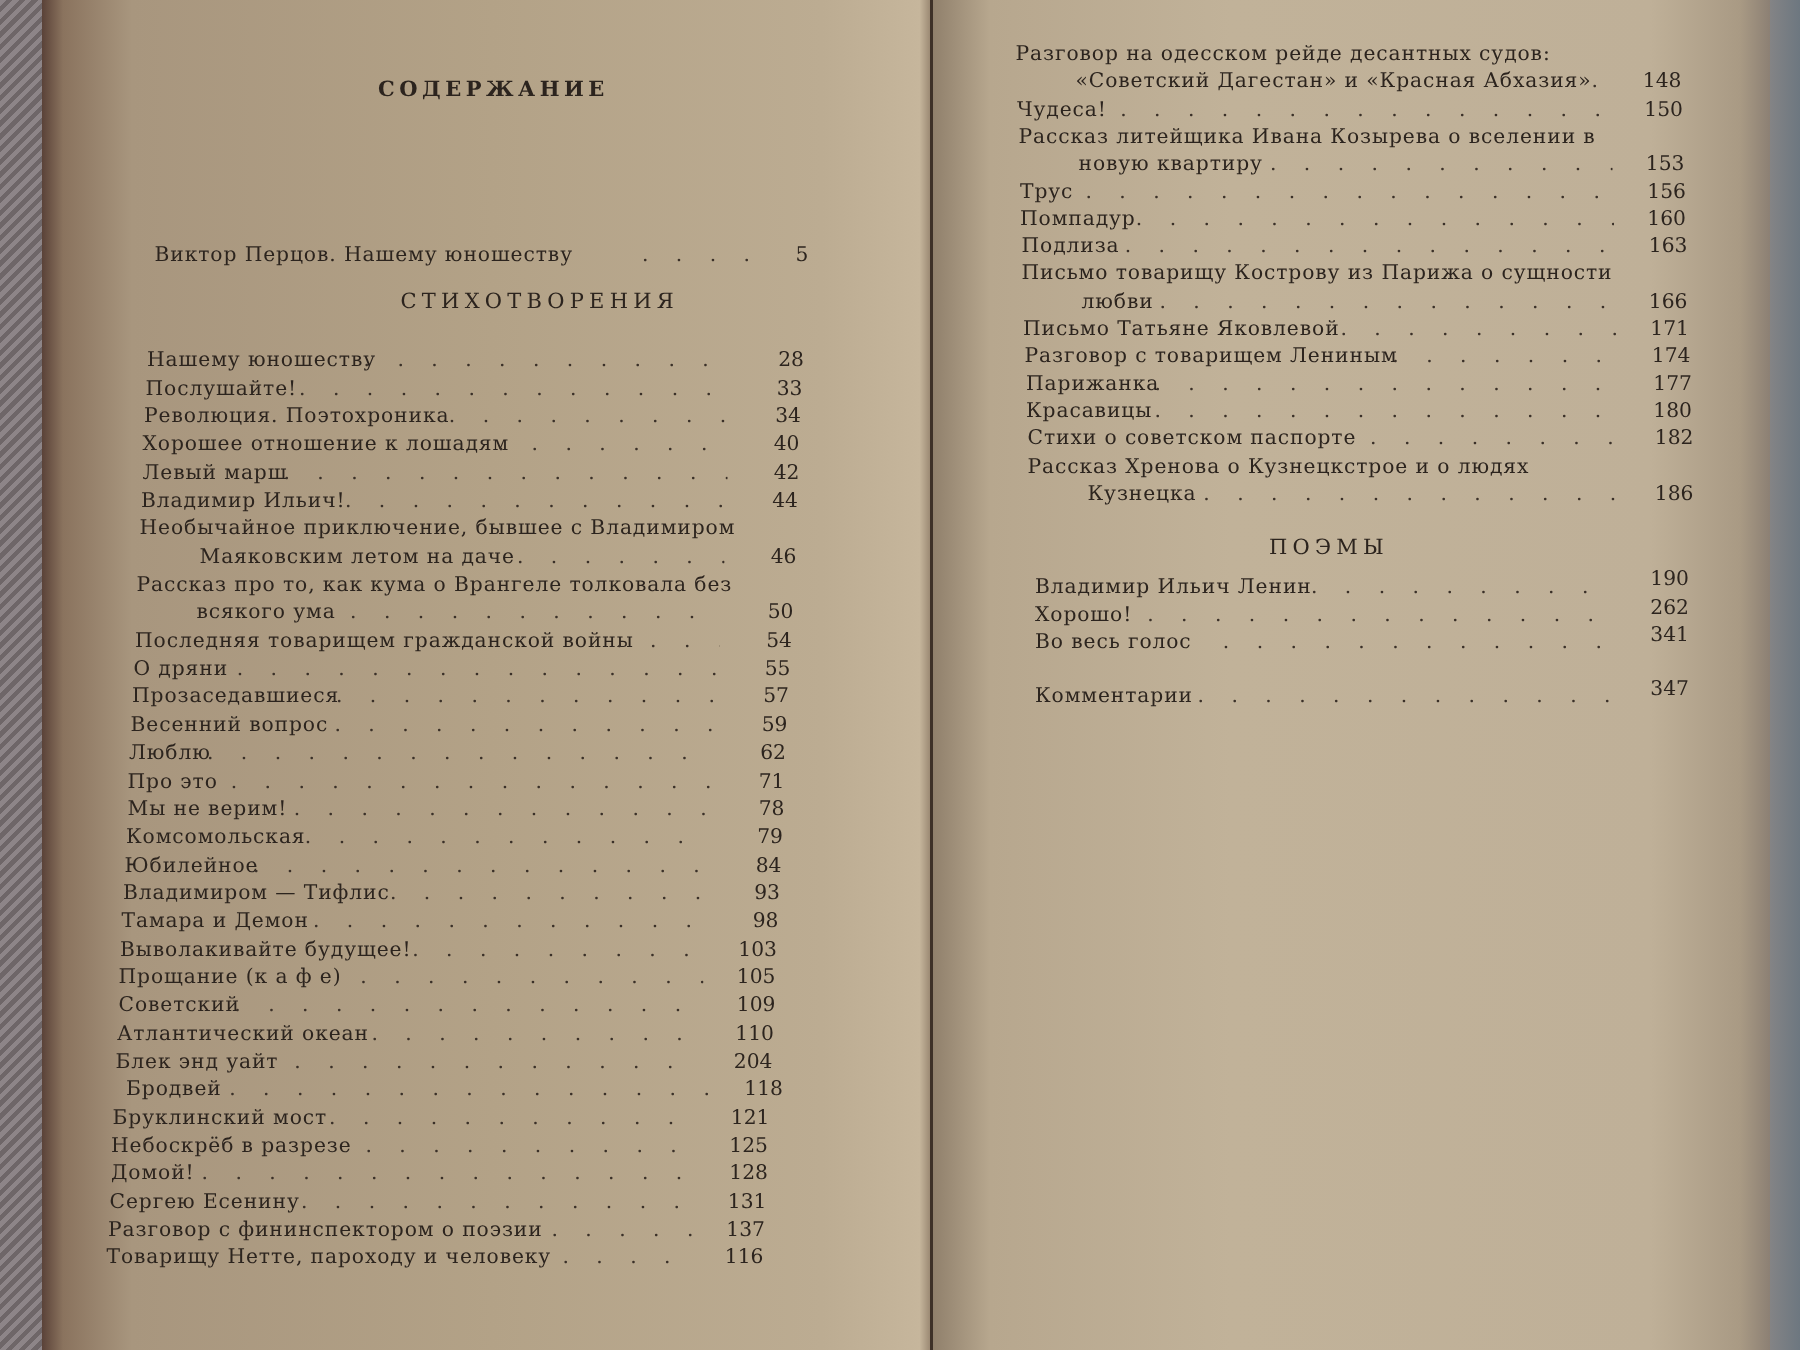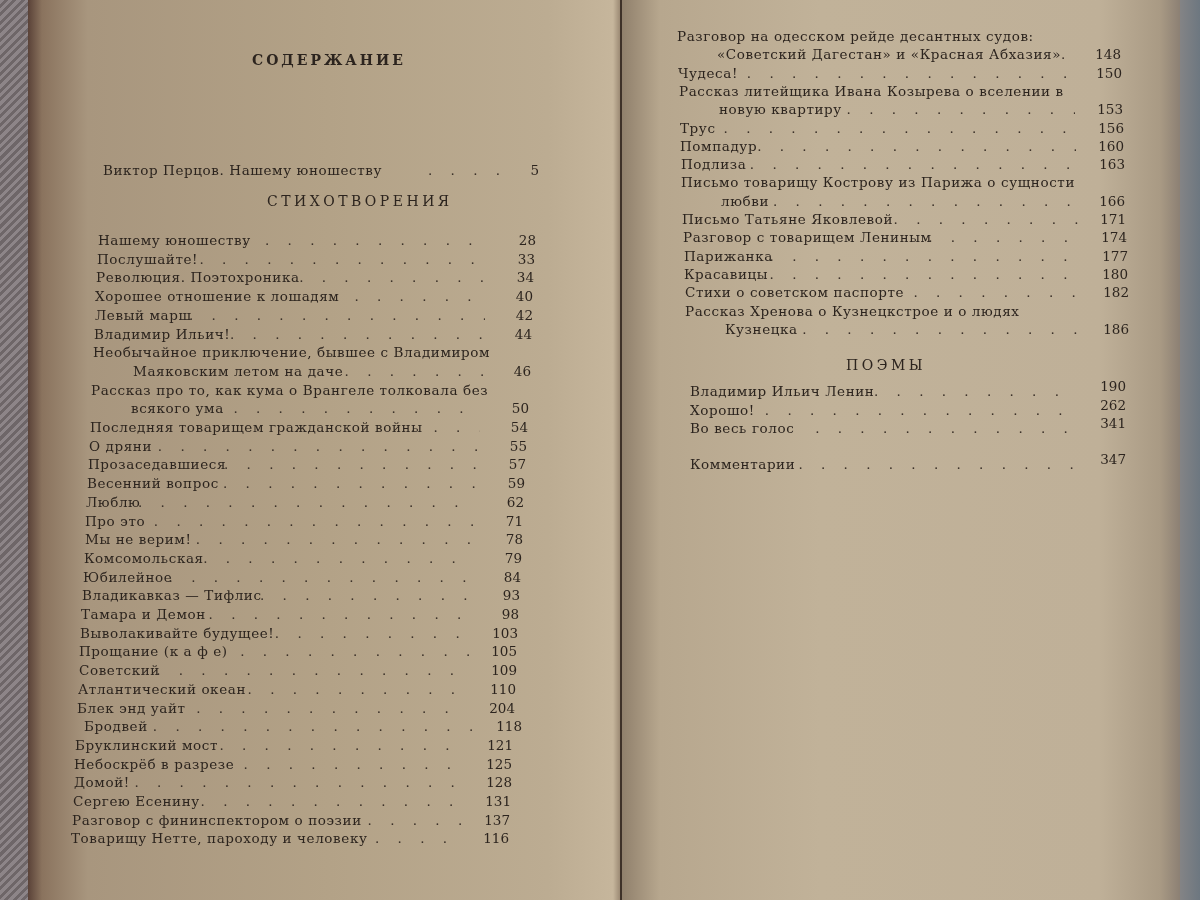--- a/index.html
+++ b/index.html
@@ -126,21 +126,21 @@
       <span class="label">Комсомольская</span>
       <span class="dots" style="top: 0px; left: 119.2px; width: 270.8px;">. . . . . . . . . . . . . . . . . . . . . . . . . . . . . .</span>
       <span class="num" style="right: 0px; top: 0px; width: 40px;">79</span>
     </div>
     <div class="row" style="left: 83px; top: 568.6px; width: 438px; height: 18.7px;">
       <span class="label">Юбилейное</span>
       <span class="dots" style="top: 0px; left: 85.6px; width: 304.4px;">. . . . . . . . . . . . . . . . . . . . . . . . . . . . . .</span>
       <span class="num" style="right: 0px; top: 0px; width: 40px;">84</span>
     </div>
     <div class="row" style="left: 82px; top: 587.3px; width: 438px; height: 18.7px;">
-      <span class="label">Владикавказ — Тифлис</span>
+      <span class="label">Владимиром — Тифлис</span>
       <span class="dots" style="top: 0px; left: 178px; width: 212px;">. . . . . . . . . . . . . . . . . . . . . . . . . . . . . .</span>
       <span class="num" style="right: 0px; top: 0px; width: 40px;">93</span>
     </div>
     <div class="row" style="left: 81px; top: 606px; width: 438px; height: 18.7px;">
       <span class="label">Тамара и Демон</span>
       <span class="dots" style="top: 0px; left: 127.6px; width: 262.4px;">. . . . . . . . . . . . . . . . . . . . . . . . . . . . . .</span>
       <span class="num" style="right: 0px; top: 0px; width: 40px;">98</span>
     </div>
     <div class="row" style="left: 80px; top: 624.7px; width: 438px; height: 18.7px;">
       <span class="label">Выволакивайте будущее!</span>

